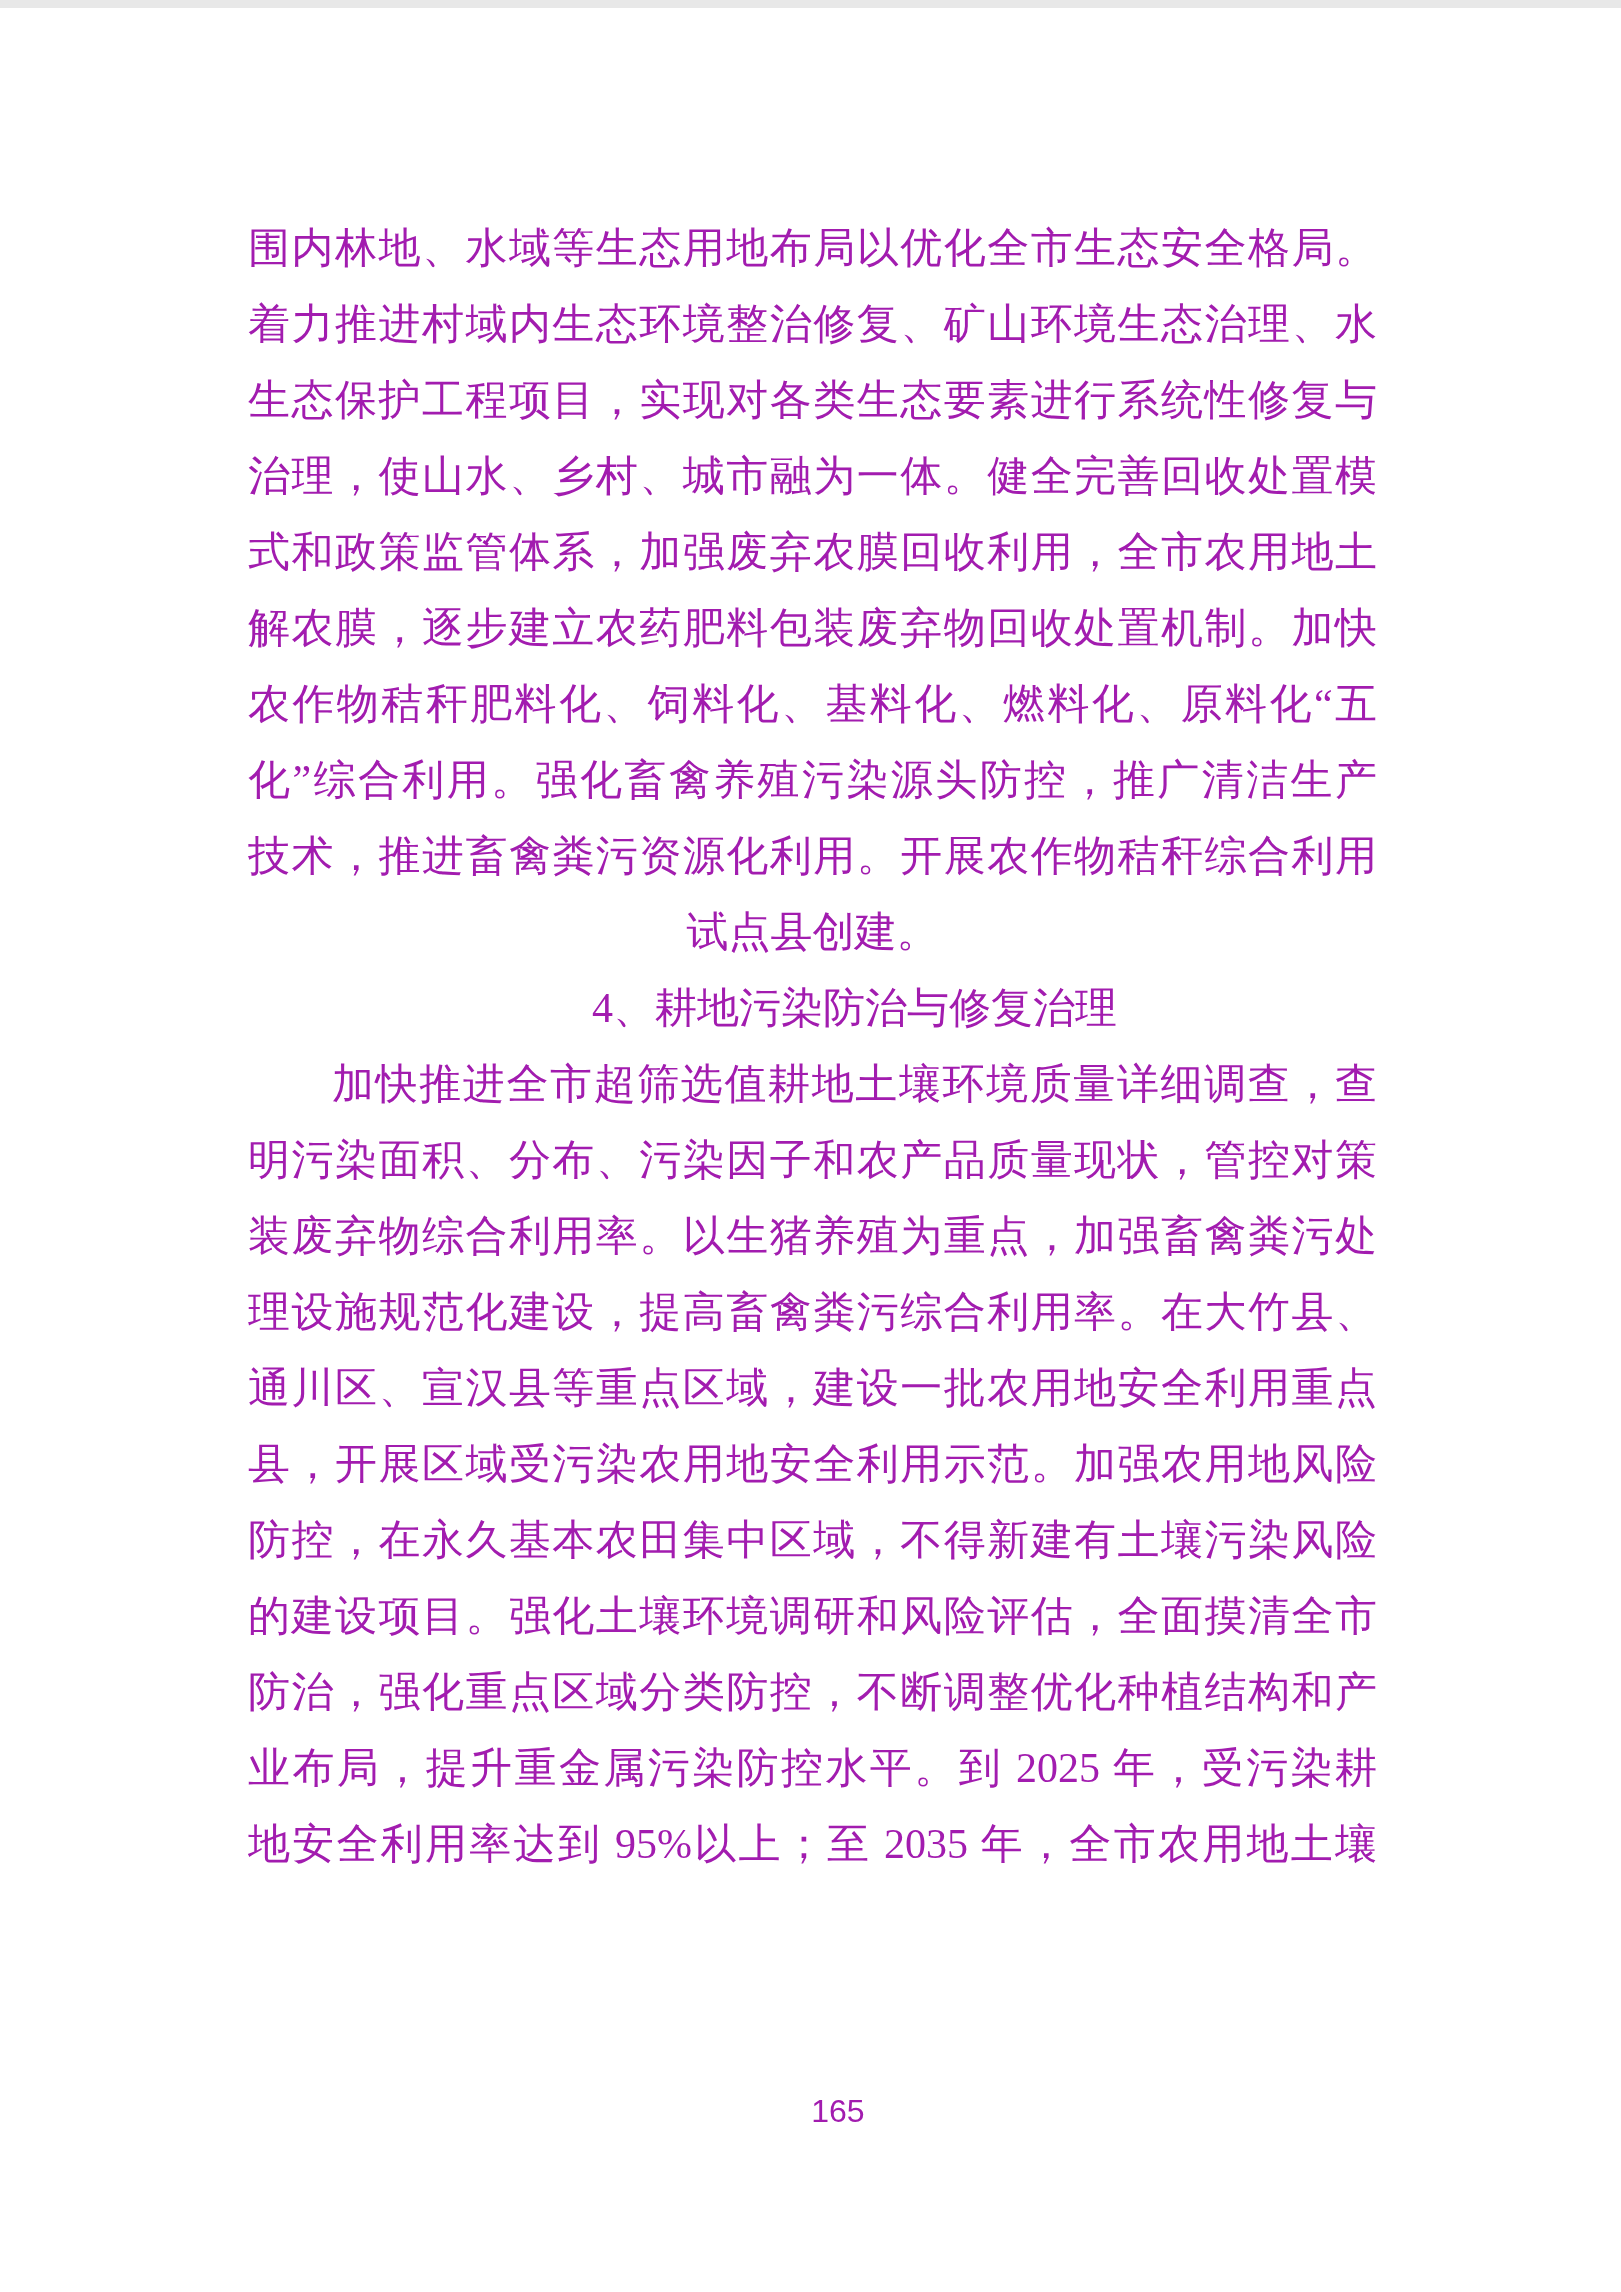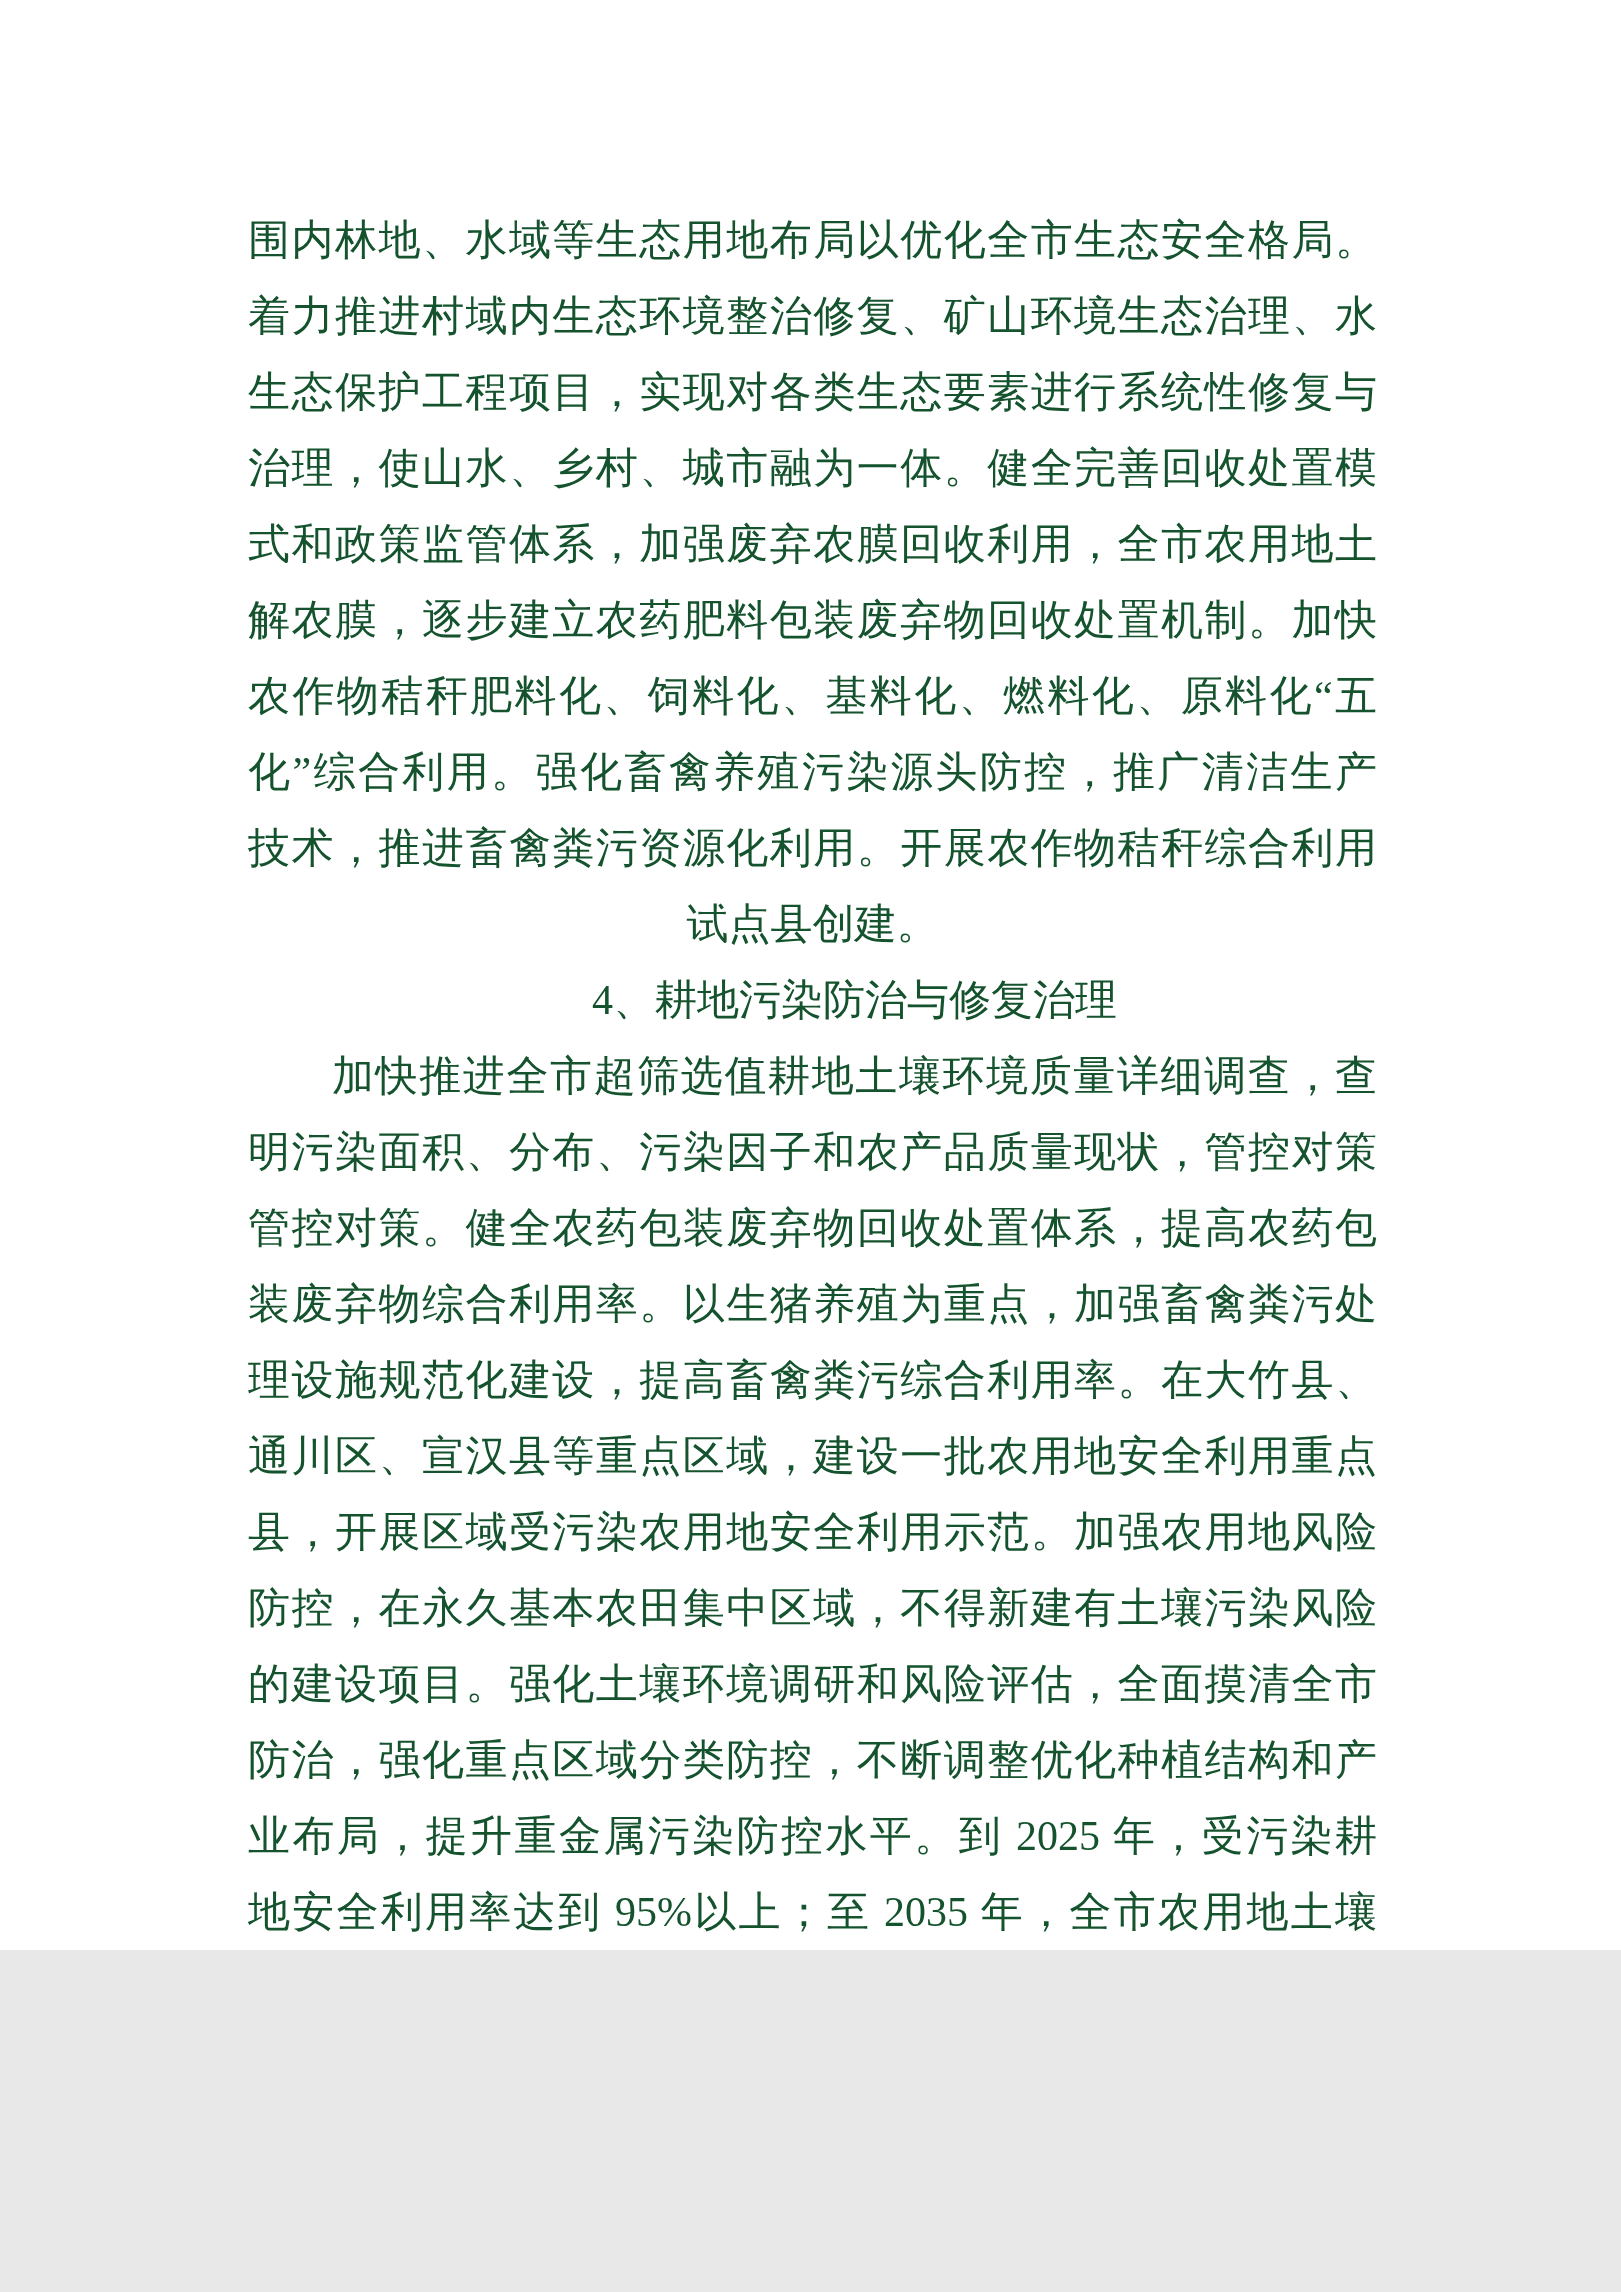--- a/index.html
+++ b/index.html
@@ -3,26 +3,26 @@
 <meta charset="utf-8">
 <style>
   html, body {
     margin: 0;
     padding: 0;
     background: #e8e8e8;
   }
   .page {
     position: relative;
     width: 1621px;
-    height: 1950px;
+    height: 2284px;
     background: #ffffff;
-    color: #14532d;
+    color: #a21caf;
     font-family: "Liberation Serif", "DejaVu Serif", serif;
     overflow: hidden;
-    margin: 0 auto;
+    margin: 8px auto;
   }
   .text-block {
     position: absolute;
     left: 248px;
     top: 202px;
     width: 1129px;
     font-size: 42px;
   }
   .line {
     height: 76px;
@@ -58,21 +58,20 @@
       <div class="line">治理，使山水、乡村、城市融为一体。健全完善回收处置模</div>
       <div class="line">式和政策监管体系，加强废弃农膜回收利用，全市农用地土壤</div>
       <div class="line">解农膜，逐步建立农药肥料包装废弃物回收处置机制。加快</div>
       <div class="line">农作物秸秆肥料化、饲料化、基料化、燃料化、原料化“五</div>
       <div class="line">化”综合利用。强化畜禽养殖污染源头防控，推广清洁生产</div>
       <div class="line">技术，推进畜禽粪污资源化利用。开展农作物秸秆综合利用</div>
       <div class="line no-justify">试点县创建。</div>
       <div class="line no-justify" style="text-indent: 2em;">4、耕地污染防治与修复治理</div>
       <div class="line" style="text-indent: 2em;">加快推进全市超筛选值耕地土壤环境质量详细调查，查</div>
       <div class="line">明污染面积、分布、污染因子和农产品质量现状，管控对策</div>
-      <div class="line">管控对策。健全农药包装废弃物回收处置体系，提高农药包</div>
       <div class="line">装废弃物综合利用率。以生猪养殖为重点，加强畜禽粪污处</div>
       <div class="line">理设施规范化建设，提高畜禽粪污综合利用率。在大竹县、</div>
       <div class="line">通川区、宣汉县等重点区域，建设一批农用地安全利用重点</div>
       <div class="line">县，开展区域受污染农用地安全利用示范。加强农用地风险</div>
       <div class="line">防控，在永久基本农田集中区域，不得新建有土壤污染风险</div>
       <div class="line">的建设项目。强化土壤环境调研和风险评估，全面摸清全市</div>
       <div class="line">防治，强化重点区域分类防控，不断调整优化种植结构和产</div>
       <div class="line">业布局，提升重金属污染防控水平。到 2025 年，受污染耕</div>
       <div class="line">地安全利用率达到 95%以上；至 2035 年，全市农用地土壤</div>
     </div>

